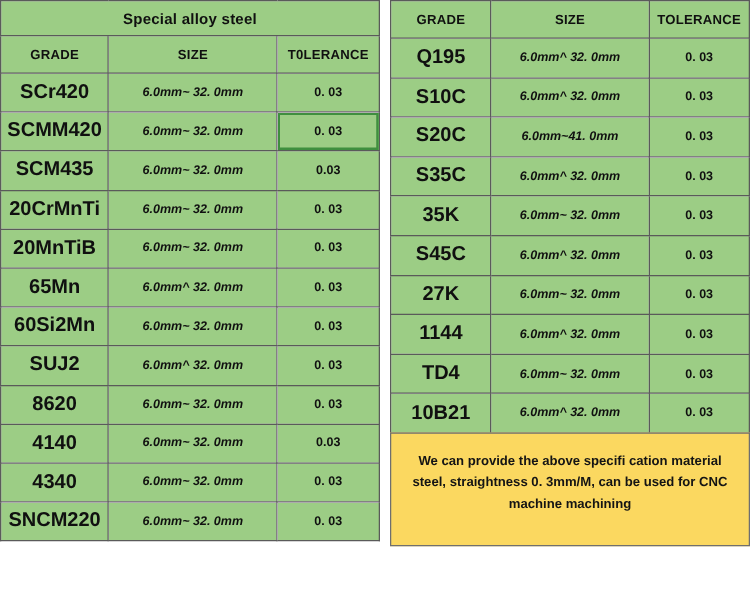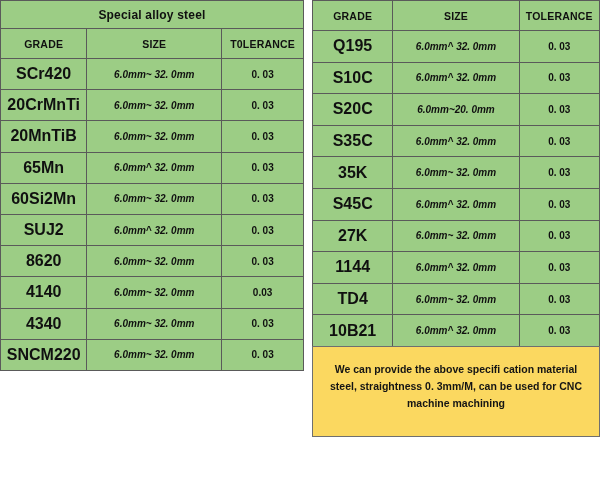--- a/index.html
+++ b/index.html
@@ -122,20 +122,30 @@
           <td class="col-head">SIZE</td>
           <td class="col-head">T0LERANCE</td>
         </tr>
 
         <tr>
           <td class="cell c-grade">SCr420</td>
           <td class="cell c-size">6.0mm~ 32. 0mm</td>
           <td class="cell c-tol">0. 03</td>
         </tr>
         <tr>
+          <td class="cell c-grade">SCMM420</td>
+          <td class="cell c-size">6.0mm~ 32. 0mm</td>
+          <td class="cell c-tol selected">0. 03</td>
+        </tr>
+        <tr>
+          <td class="cell c-grade">SCM435</td>
+          <td class="cell c-size">6.0mm~ 32. 0mm</td>
+          <td class="cell c-tol">0.03</td>
+        </tr>
+        <tr>
           <td class="cell c-grade">20CrMnTi</td>
           <td class="cell c-size">6.0mm~ 32. 0mm</td>
           <td class="cell c-tol">0. 03</td>
         </tr>
         <tr>
           <td class="cell c-grade">20MnTiB</td>
           <td class="cell c-size">6.0mm~ 32. 0mm</td>
           <td class="cell c-tol">0. 03</td>
         </tr>
         <tr>
@@ -197,21 +207,21 @@
           <td class="cell c-size">6.0mm^ 32. 0mm</td>
           <td class="cell c-tol">0. 03</td>
         </tr>
         <tr>
           <td class="cell c-grade">S10C</td>
           <td class="cell c-size">6.0mm^ 32. 0mm</td>
           <td class="cell c-tol">0. 03</td>
         </tr>
         <tr>
           <td class="cell c-grade">S20C</td>
-          <td class="cell c-size">6.0mm~20. 0mm</td>
+          <td class="cell c-size">6.0mm~41. 0mm</td>
           <td class="cell c-tol">0. 03</td>
         </tr>
         <tr>
           <td class="cell c-grade">S35C</td>
           <td class="cell c-size">6.0mm^ 32. 0mm</td>
           <td class="cell c-tol">0. 03</td>
         </tr>
         <tr>
           <td class="cell c-grade">35K</td>
           <td class="cell c-size">6.0mm~ 32. 0mm</td>

